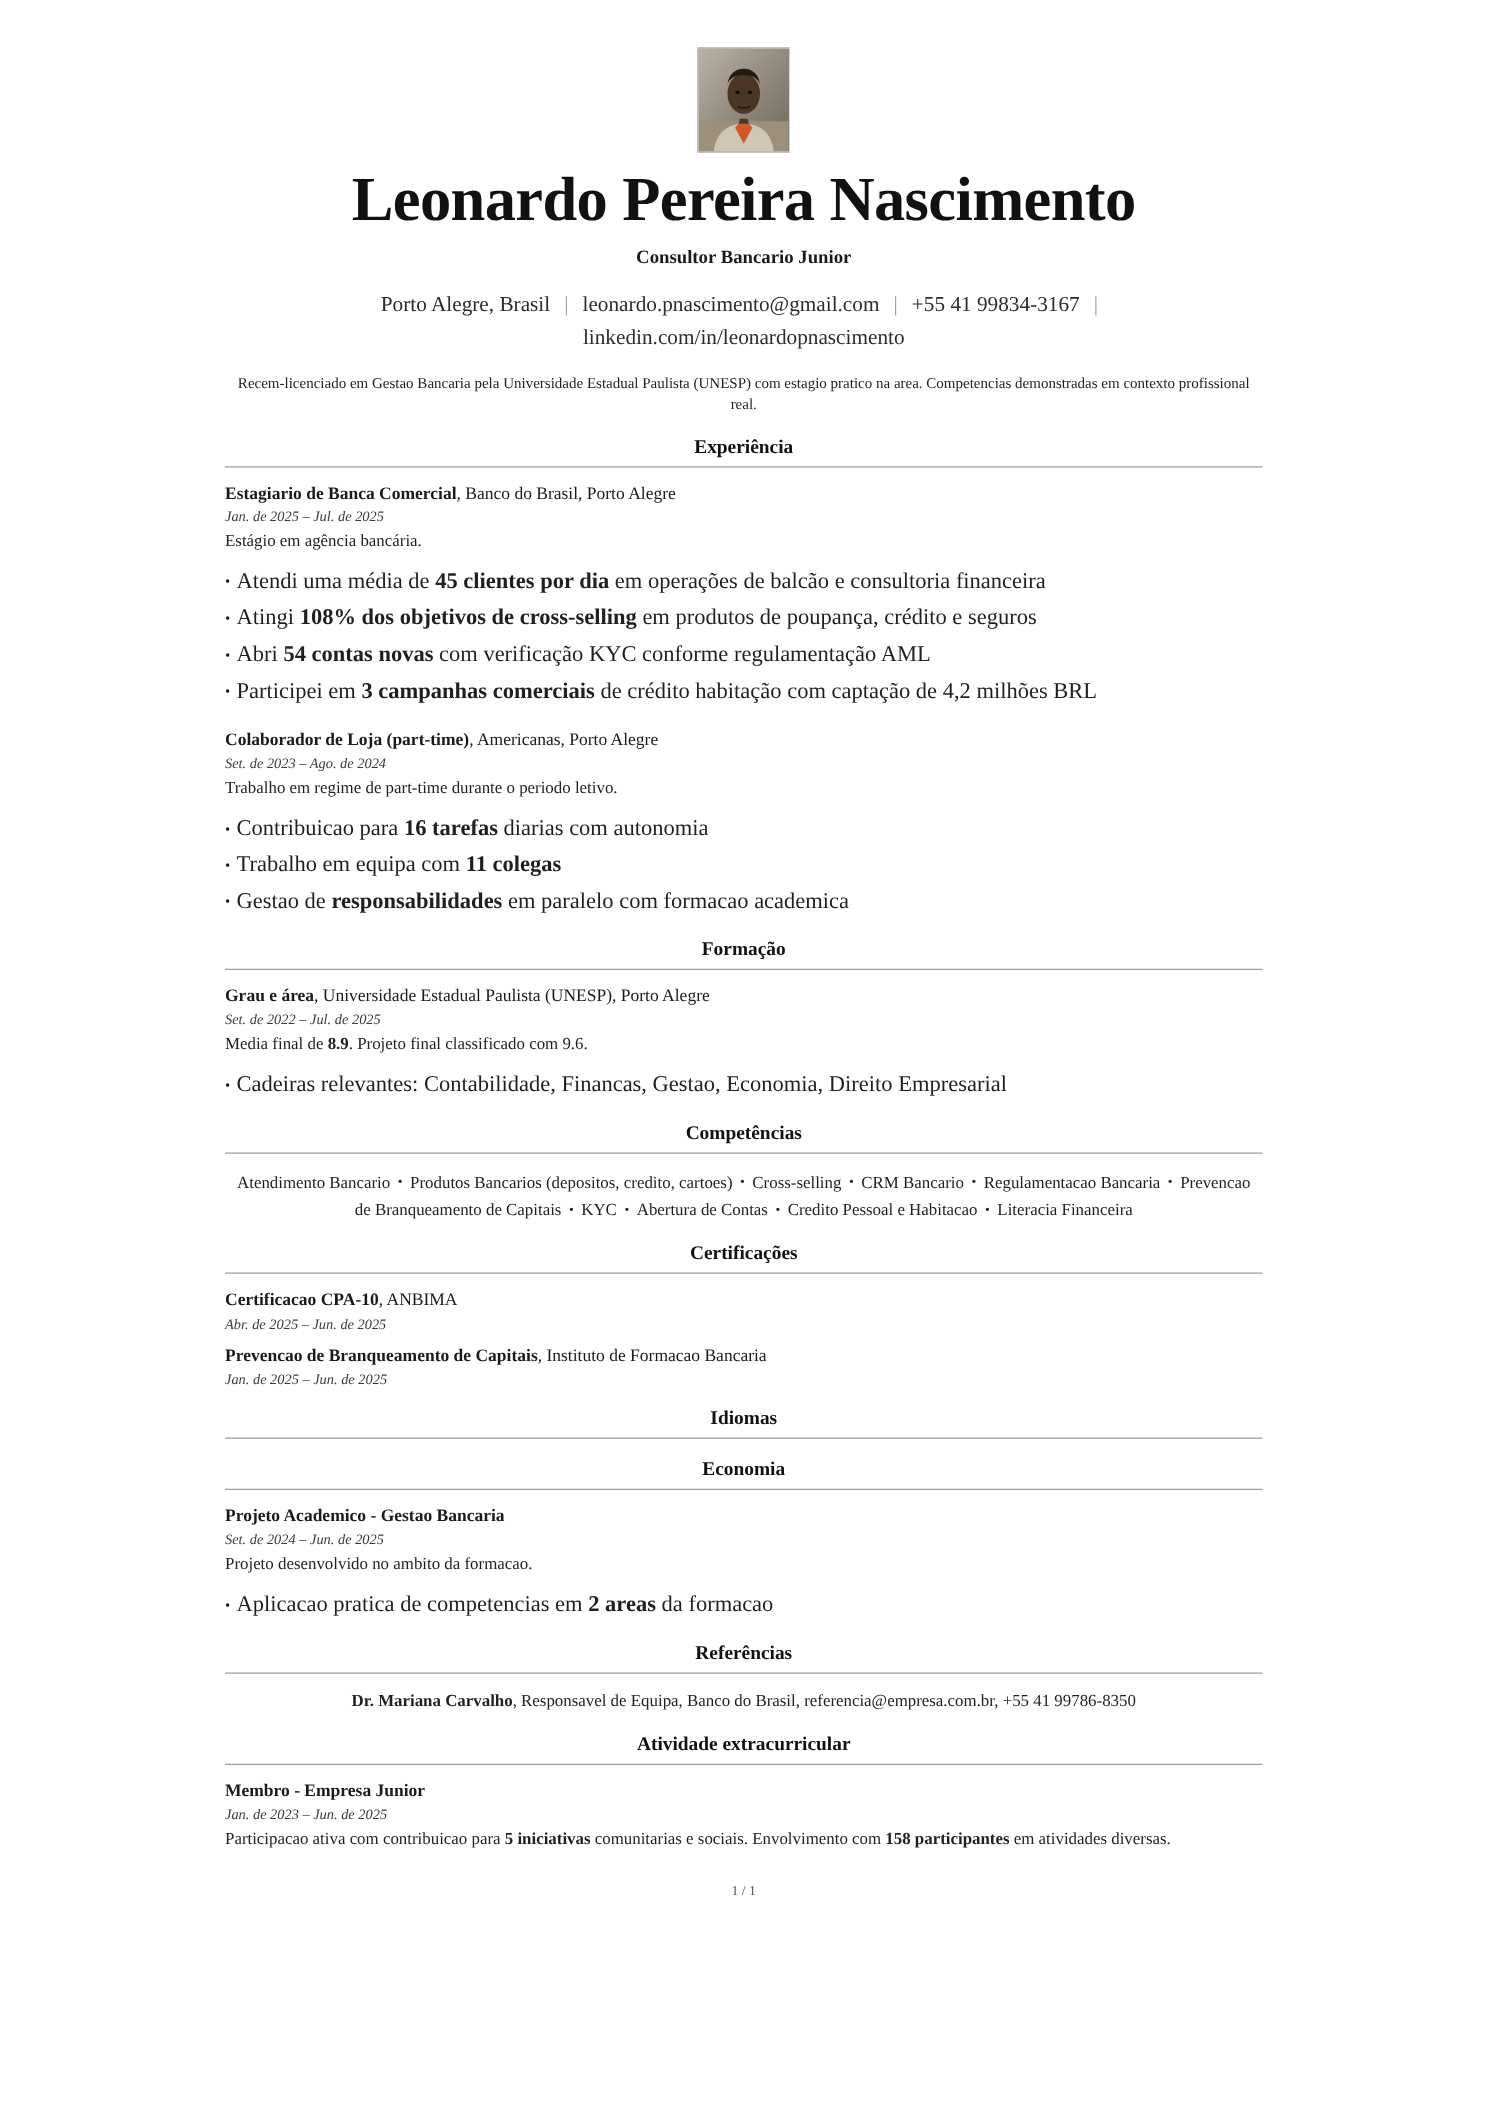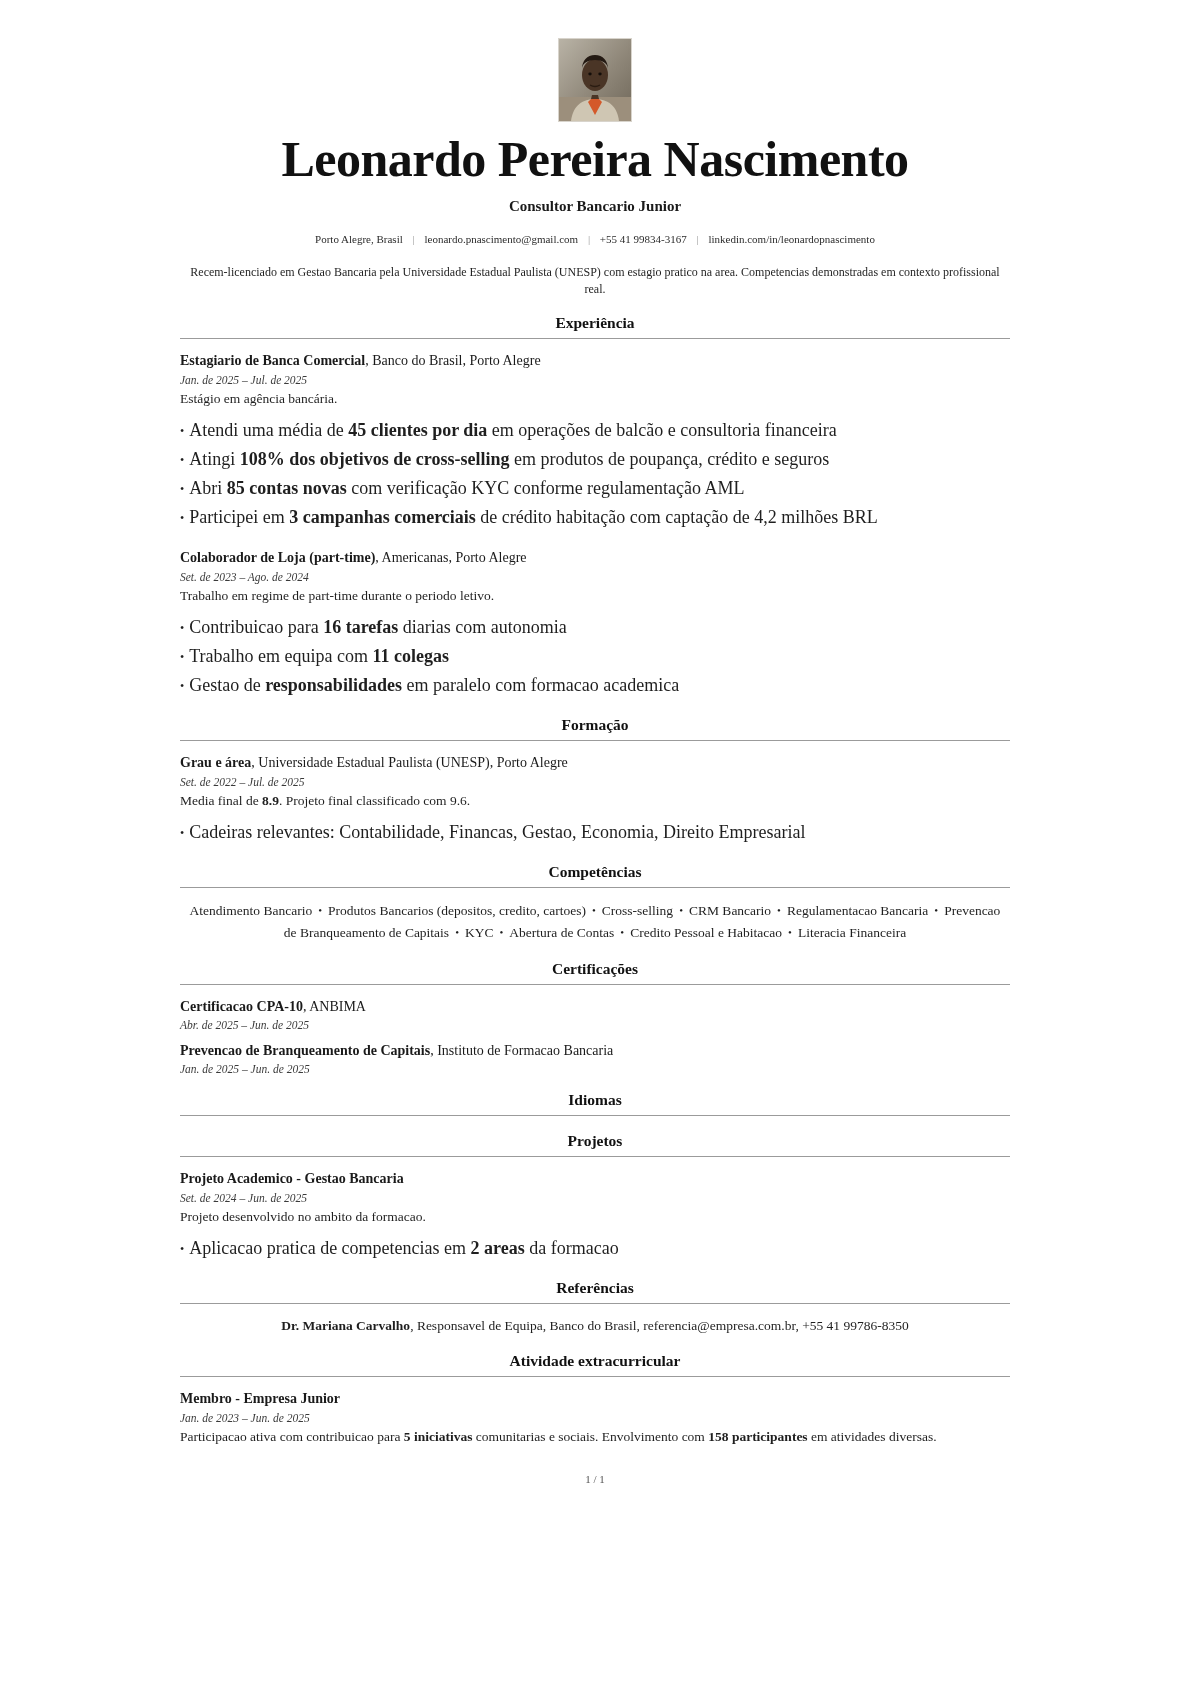--- a/index.html
+++ b/index.html
@@ -43,21 +43,21 @@
     margin: 2px 0 12px 0;
     color: #111111;
   }
   .headline {
     font-size: 15px;
     font-weight: 700;
     margin: 0 0 14px 0;
     color: #1a1a1a;
   }
   .contact {
-    font-size: 11px;
+    font-size: 17px;
     color: #2b2b2b;
     margin-bottom: 16px;
     line-height: 1.5;
     margin-top: 16px;
   }
   .contact .sep {
     display: inline-block;
     margin: 0 7px;
     color: #9a9a9a;
   }
@@ -199,21 +199,21 @@
 
     <div class="entry">
       <div class="entry-title">
         <b>Estagiario de Banca Comercial</b><span>, Banco do Brasil, Porto Alegre</span>
       </div>
       <div class="entry-date">Jan. de 2025 – Jul. de 2025</div>
       <div class="entry-desc">Estágio em agência bancária.</div>
       <ul class="bullets">
           <li>Atendi uma média de <b>45 clientes por dia</b> em operações de balcão e consultoria financeira</li>
           <li>Atingi <b>108% dos objetivos de cross-selling</b> em produtos de poupança, crédito e seguros</li>
-          <li>Abri <b>85 contas novas</b> com verificação KYC conforme regulamentação AML</li>
+          <li>Abri <b>54 contas novas</b> com verificação KYC conforme regulamentação AML</li>
           <li>Participei em <b>3 campanhas comerciais</b> de crédito habitação com captação de 4,2 milhões BRL</li>
         </ul>
     </div>
 
     <div class="entry">
       <div class="entry-title">
         <b>Colaborador de Loja (part-time)</b><span>, Americanas, Porto Alegre</span>
       </div>
       <div class="entry-date">Set. de 2023 – Ago. de 2024</div>
       <div class="entry-desc">Trabalho em regime de part-time durante o periodo letivo.</div>
@@ -267,21 +267,21 @@
       <div class="entry-date">Jan. de 2025 – Jun. de 2025</div>
     </div>
   </div>
 
   <div class="section">
     <div class="section-title">Idiomas</div>
     <div class="rule"></div>
   </div>
 
   <div class="section">
-    <div class="section-title">Projetos</div>
+    <div class="section-title">Economia</div>
     <div class="rule"></div>
 
     <div class="entry">
       <div class="entry-title">
         <b>Projeto Academico - Gestao Bancaria</b><span></span>
       </div>
       <div class="entry-date">Set. de 2024 – Jun. de 2025</div>
       <div class="entry-desc">Projeto desenvolvido no ambito da formacao.</div>
       <ul class="bullets">
           <li>Aplicacao pratica de competencias em <b>2 areas</b> da formacao</li>

